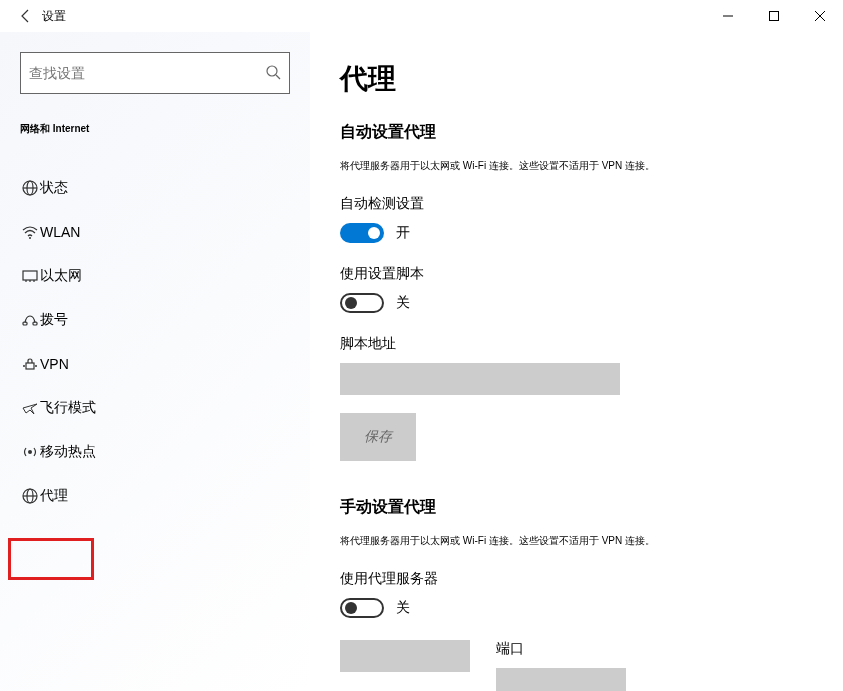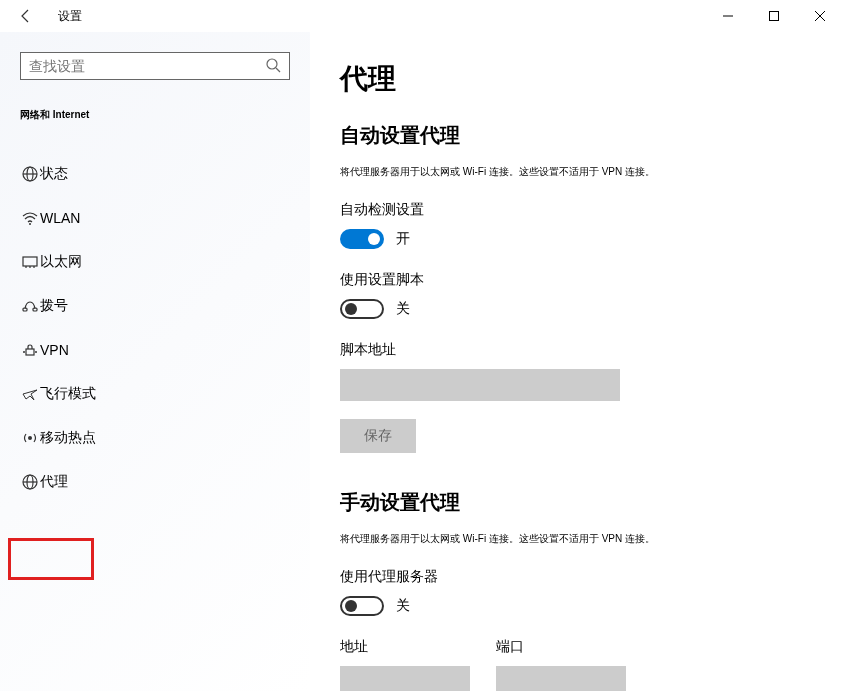--- a/index.html
+++ b/index.html
@@ -22,21 +22,20 @@
     .back-btn {
       width: 32px;
       height: 32px;
       display: flex;
       align-items: center;
       justify-content: center;
       cursor: pointer;
     }
     .title-text {
       font-size: 12px;
-      margin-left: 16px;
     }
     .window-controls {
       position: absolute;
       right: 0;
       top: 0;
       display: flex;
     }
     .win-ctrl {
       width: 46px;
       height: 32px;
@@ -59,21 +58,21 @@
       display: flex;
       align-items: center;
       gap: 14px;
       padding: 8px 0;
       margin-bottom: 12px;
       cursor: pointer;
     }
     .home-row .icon { width: 18px; display:flex; align-items:center; justify-content:center;}
     .search-box {
       border: 1px solid #666;
-      height: 28px;
+      height: 42px;
       display: flex;
       align-items: center;
       padding: 0 8px;
       margin-bottom: 28px;
       background: #fff;
     }
     .search-box input {
       border: none;
       outline: none;
       flex: 1;
@@ -119,21 +118,21 @@
       flex: 1;
       padding: 28px 30px 0 30px;
       overflow-y: auto;
     }
     .main h1 {
       font-size: 28px;
       font-weight: 600;
       margin-bottom: 24px;
     }
     .main h2 {
-      font-size: 20px;
+      font-size: 16px;
       font-weight: 600;
       margin-bottom: 16px;
     }
     .main p.desc {
       font-size: 10px;
       margin-bottom: 22px;
     }
     .field-label {
       font-size: 14px;
       margin-bottom: 10px;
@@ -187,26 +186,27 @@
       margin-bottom: 18px;
       display: block;
     }
     .text-input.small {
       width: 130px;
     }
     .btn {
       background: #ccc;
       border: none;
       color: #666;
-      padding: 8px 24px;
+      padding: 15px 24px;
       font-size: 14px;
       font-family: inherit;
       cursor: default;
       margin-bottom: 36px;
       display: inline-block;
+      font-style: italic;
     }
     .input-row {
       display: flex;
       gap: 26px;
     }
     .input-col {
       display: flex;
       flex-direction: column;
     }
     .input-col .field-label { margin-top:0; }
@@ -371,21 +371,20 @@
     <p class="desc">将代理服务器用于以太网或 Wi-Fi 连接。这些设置不适用于 VPN 连接。</p>
 
     <div class="field-label">使用代理服务器</div>
     <div class="toggle-row">
       <div class="toggle off"></div>
       <span>关</span>
     </div>
 
     <div class="input-row">
       <div class="input-col">
-        <div class="field-label">地址</div>
         <input class="text-input small" type="text" disabled="" style="">
       </div>
       <div class="input-col">
         <div class="field-label">端口</div>
         <input class="text-input small" type="text" disabled="" style="">
       </div>
     </div>
   </div>
 </div>
 

